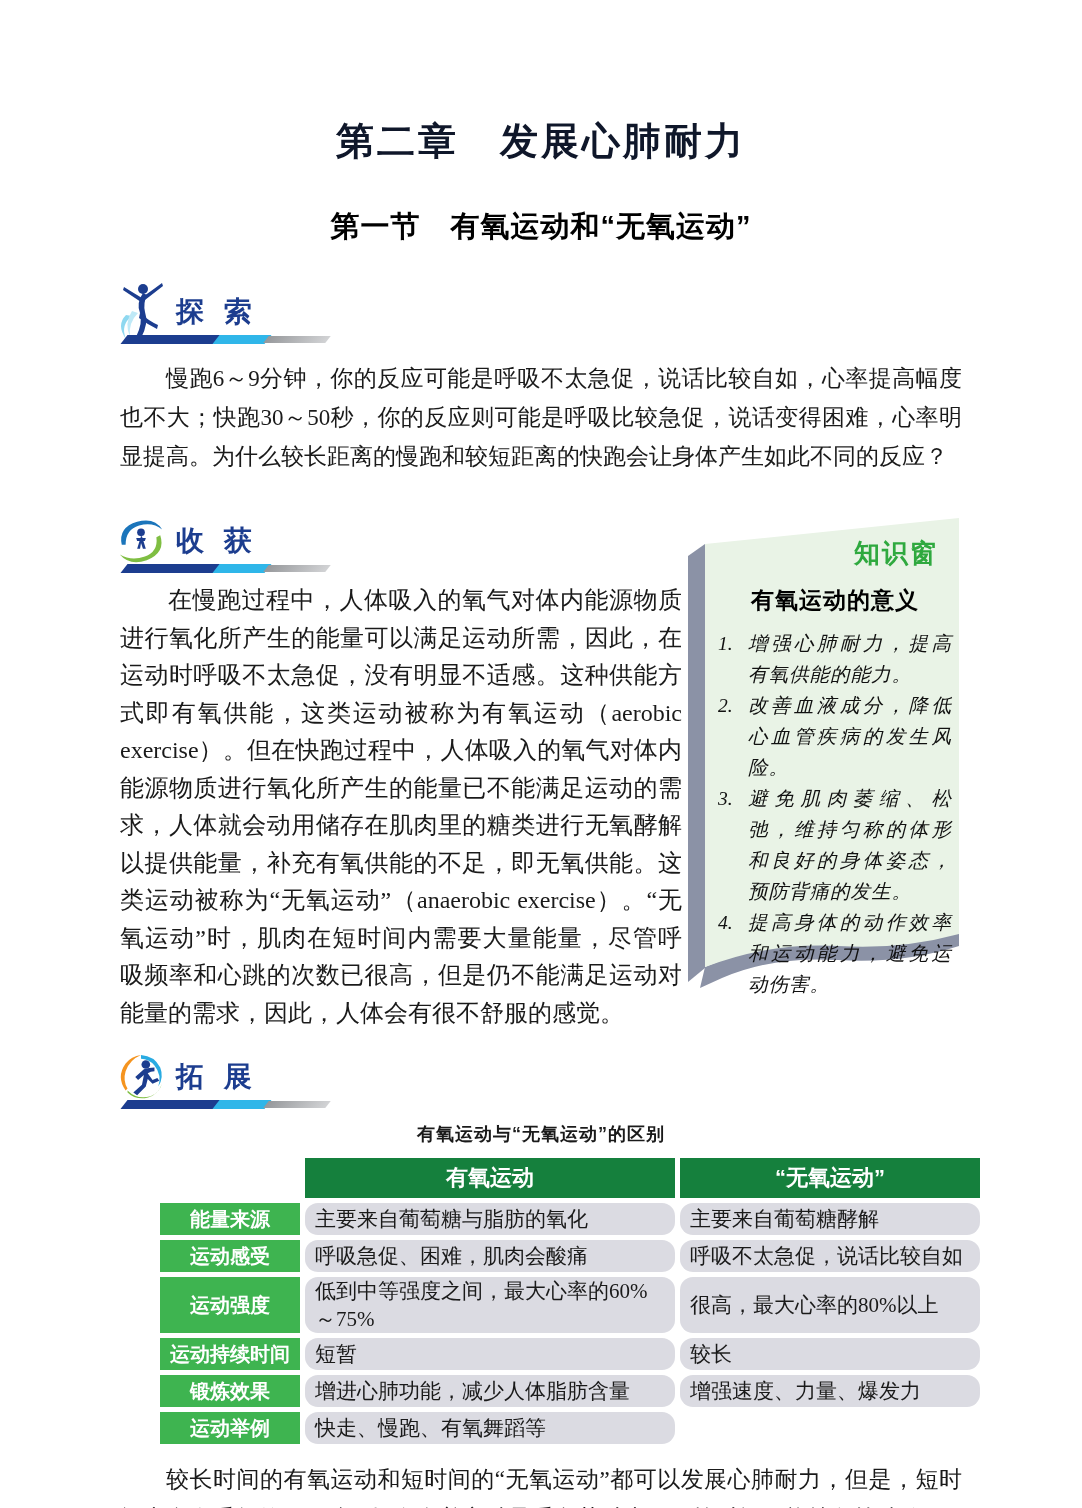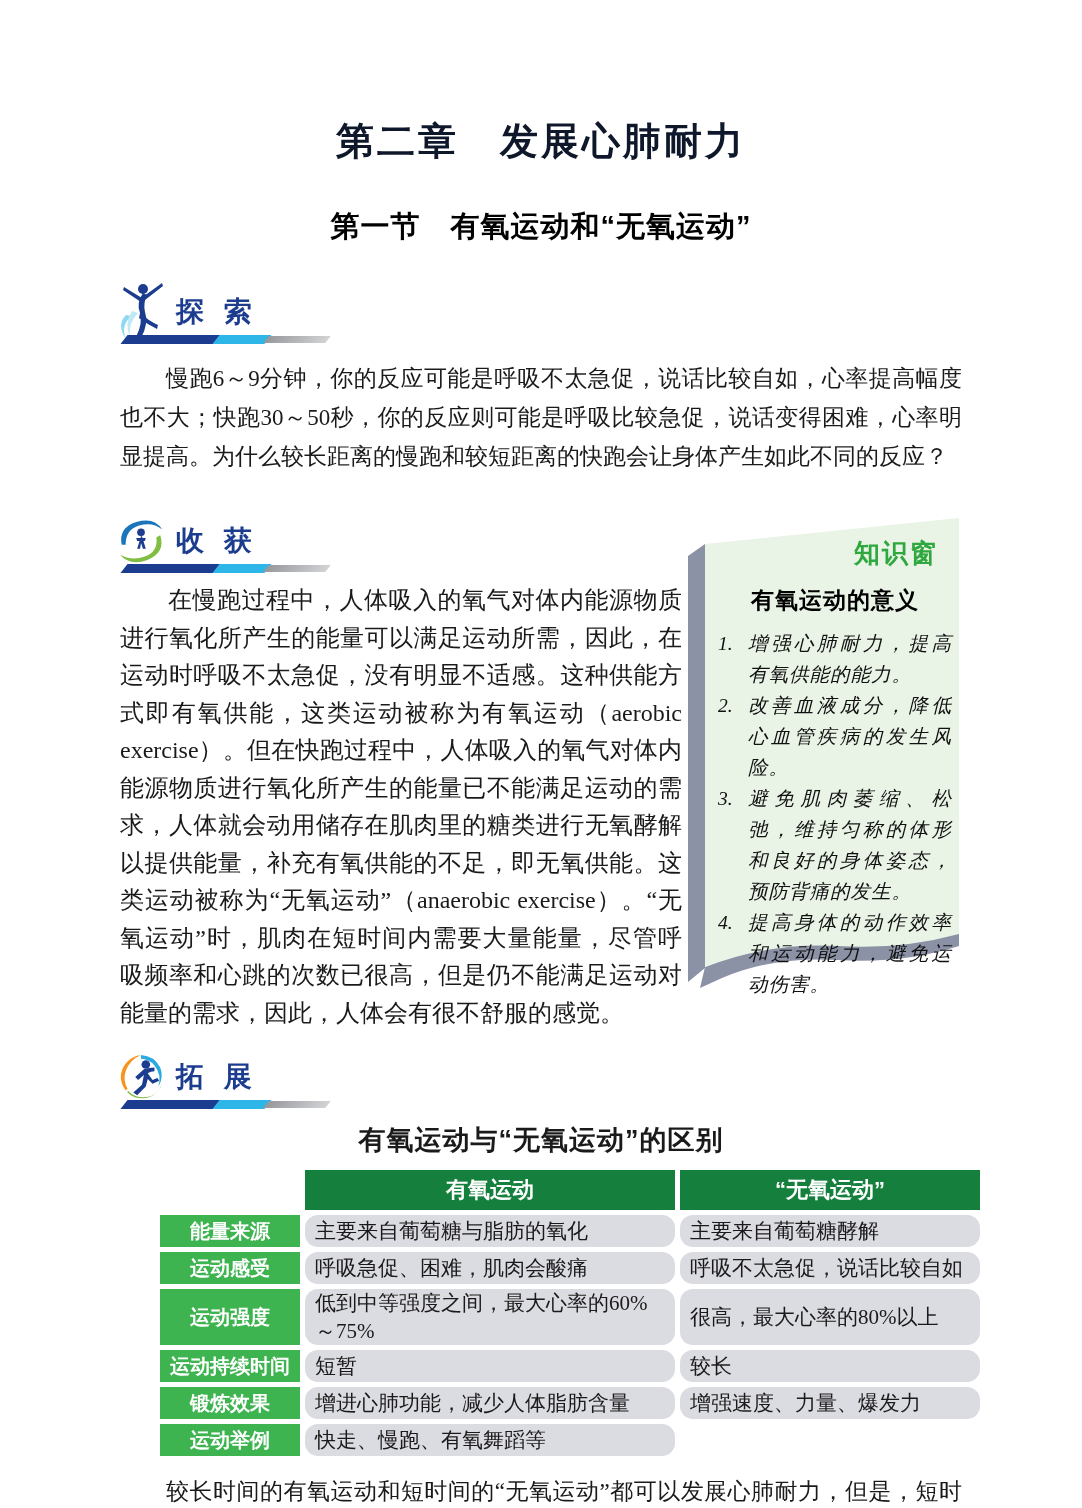--- a/index.html
+++ b/index.html
@@ -68,21 +68,21 @@
   .kw-list li{
     display:flex; font-size:19.5px; line-height:31px;
     font-style:italic; color:#111;
   }
   .kw-list li .num{ width:30px; flex-shrink:0; }
   .kw-list li .txt{ flex:1; text-align:justify; letter-spacing:1px; }
 
   
   .table-title{
     text-align:center; font-family:"Liberation Sans", sans-serif;
-    font-weight:bold; font-size:27px; margin-top:10px; letter-spacing:1px;
+    font-weight:bold; font-size:18px; margin-top:10px; letter-spacing:1px;
   }
   .cmp-table{
     margin-top:12px; margin-left:40px; width:820px;
     display:grid; grid-template-columns:140px 370px 300px;
     column-gap:5px; row-gap:5px;
   }
   .t-corner{ background:transparent; }
   .t-head{
     background:#15803d; color:#fff; font-family:"Liberation Sans", sans-serif;
     font-weight:bold; font-size:22px; height:40px;

